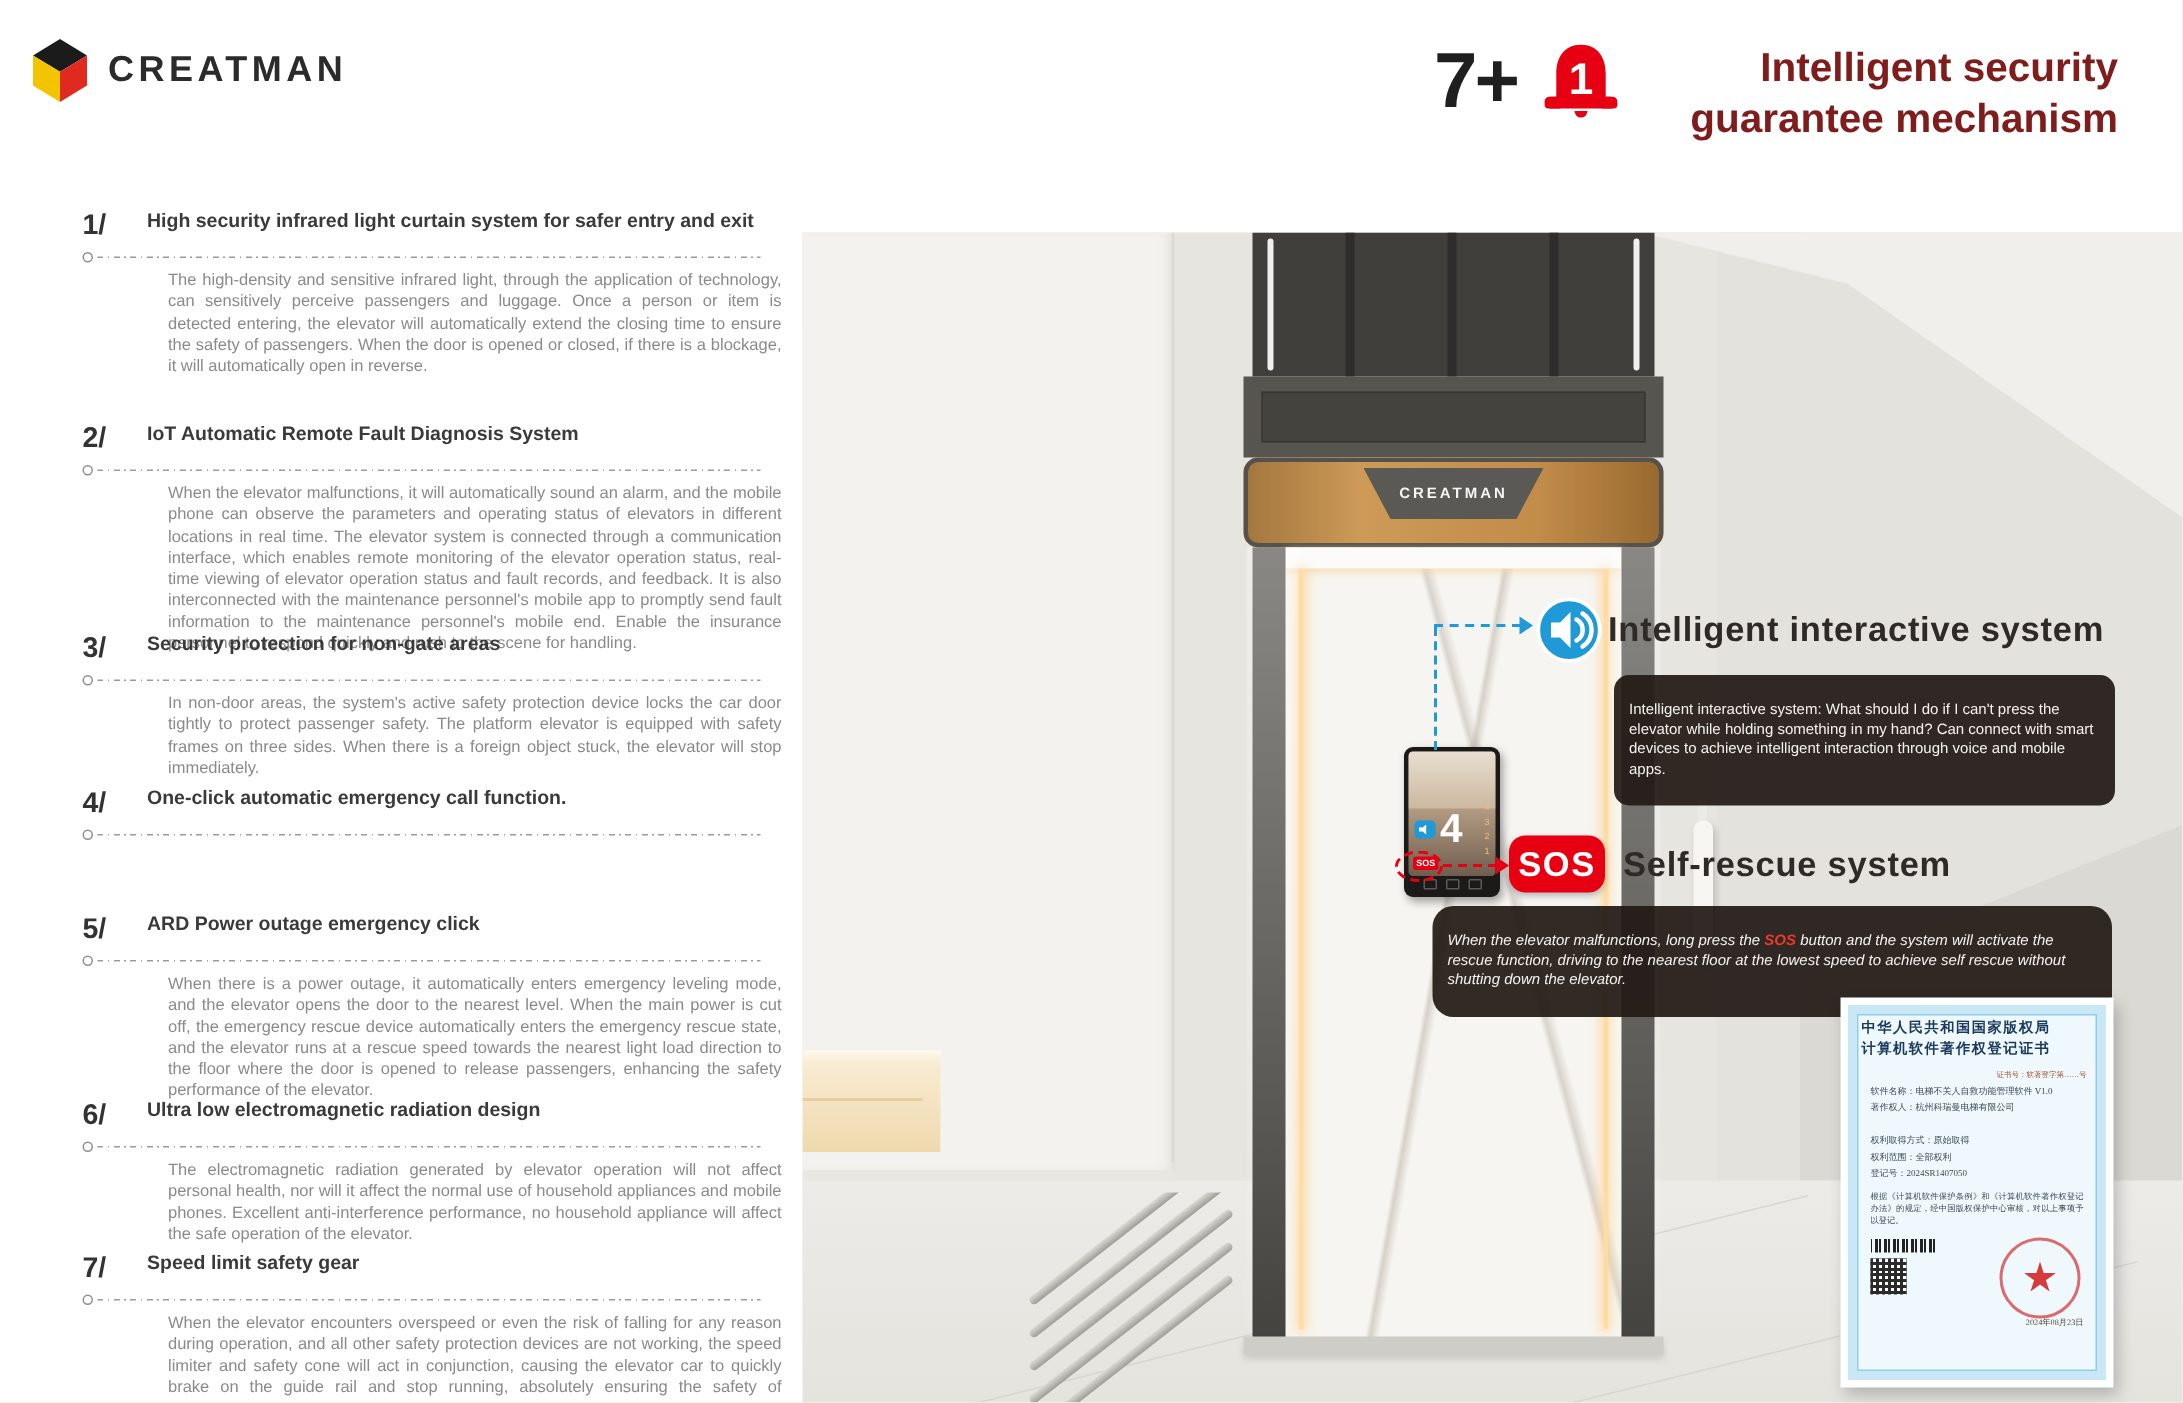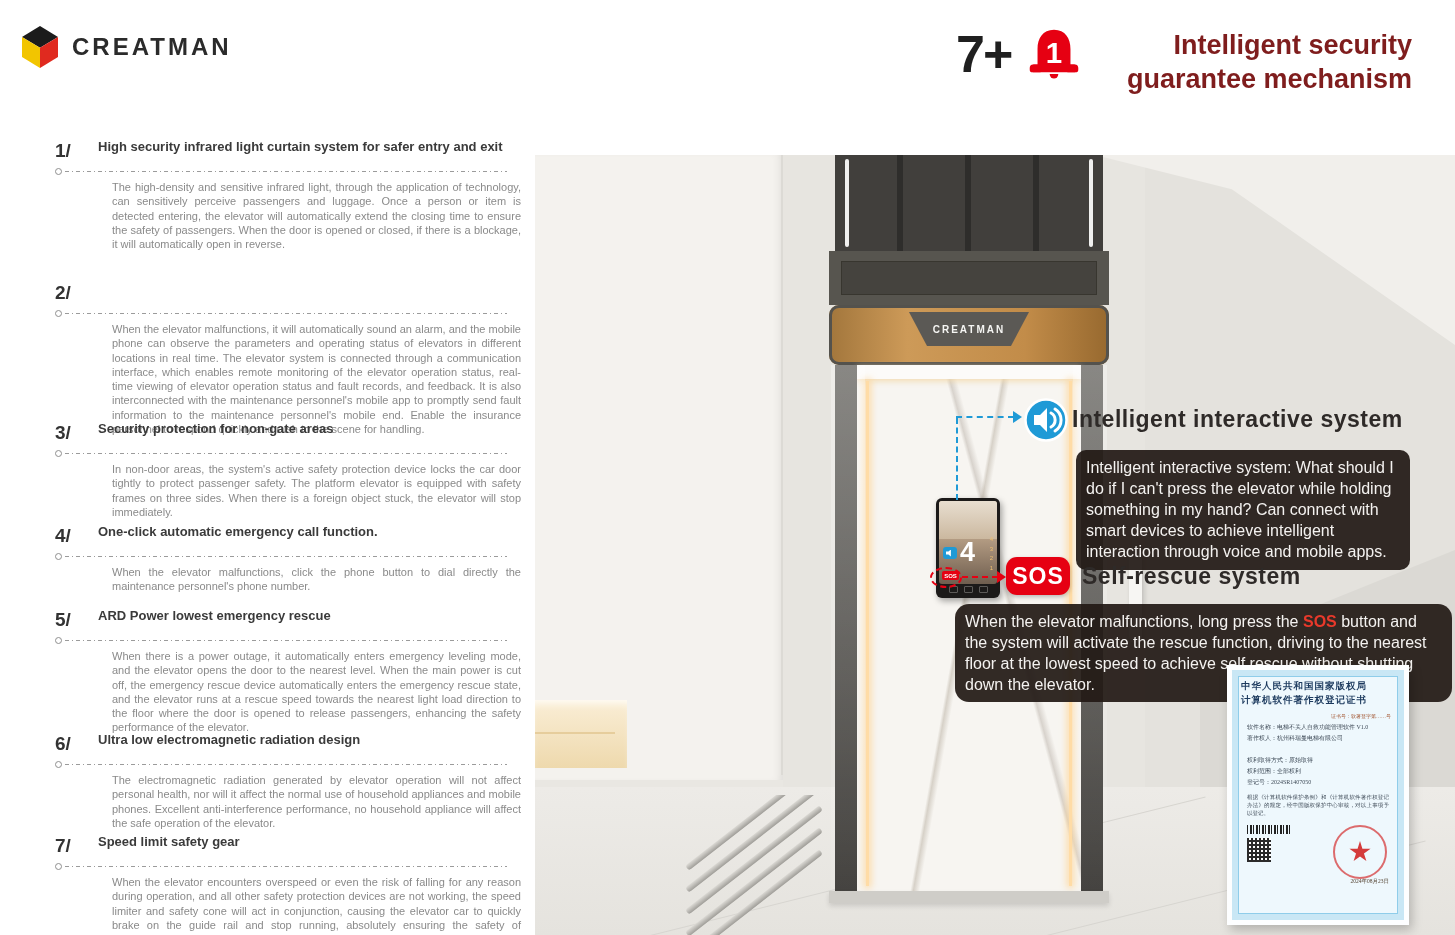--- a/index.html
+++ b/index.html
@@ -92,24 +92,24 @@
   .conn-v { left:956px; top:418px; height:82px; width:0; border-left:2px dashed #1f9ad6; z-index:6; }
   .conn-h { left:956px; top:416px; width:58px; height:0; border-top:2px dashed #1f9ad6; z-index:6; }
   .conn-arrow { left:1013px; top:411px; width:0; height:0; border-left:9px solid #1f9ad6;
     border-top:6px solid transparent; border-bottom:6px solid transparent; z-index:6; }
   .voice-icon { left:1024px; top:398px; width:44px; height:44px; z-index:7; }
 
   .ov-title { font-weight:700; color:#2e2a28; z-index:7; }
   .ov-title-interactive { left:1072px; top:406px; font-size:23px; letter-spacing:.5px; }
   .ov-title-rescue { left:1082px; top:563px; font-size:23px; letter-spacing:.5px; }
 
-  .tooltip { background:rgba(34,26,22,.93); color:#f4f2f0; font-size:16px; line-height:1.32;
-    border-radius:10px; padding:7px 10px; z-index:7; text-align:left; }
+  .tooltip { background:rgba(34,26,22,.93); color:#f4f2f0; font-size:10px; line-height:1.32;
+    border-radius:10px; padding:17px 10px; z-index:7; text-align:left; }
   .tip-interactive { left:1076px; top:450px; width:334px; }
-  .tip-rescue { left:955px; top:604px; width:497px; border-radius:14px; }
+  .tip-rescue { left:955px; top:604px; width:453px; border-radius:14px;font-style:italic; }
   .tip-rescue .sos-red { color:#e8392b; font-weight:700; }
 
   .sos-badge { left:1006px; top:557px; width:64px; height:38px; background:#e60012; border-radius:11px;
     display:flex; align-items:center; justify-content:center; z-index:7; box-shadow:0 2px 4px rgba(0,0,0,.25); }
   .sos-badge span { color:#fff; font-weight:800; font-size:23px; letter-spacing:1px; }
 
   .red-dash-ellipse { left:930px; top:567px; width:32px; height:21px; border:2px dashed #e60012; border-radius:50%; z-index:7; }
   .red-dash-line { left:962px; top:576px; width:36px; height:0; border-top:2px dashed #e60012; z-index:7; }
   .red-arrow { left:997px; top:571px; width:0; height:0; border-left:9px solid #e60012;
     border-top:6px solid transparent; border-bottom:6px solid transparent; z-index:7; }
@@ -187,20 +187,21 @@
   <div class="divider">
       <span class="dot"></span>
       <span class="dashline"></span>
     </div>
   <div class="f-body">The high-density and sensitive infrared light, through the application of technology, can sensitively perceive passengers and luggage. Once a person or item is detected entering, the elevator will automatically extend the closing time to ensure the safety of passengers. When the door is opened or closed, if there is a blockage, it will automatically open in reverse.</div>
 </div>
 
 <div class="abs feature" style="top:281px">
   <div class="f-head">
       <span class="f-num">2/</span>
+    <span class="f-title">IoT Automatic Remote Fault Diagnosis System</span>
     </div>
   <div class="divider">
       <span class="dot"></span>
       <span class="dashline"></span>
     </div>
   <div class="f-body">When the elevator malfunctions, it will automatically sound an alarm, and the mobile phone can observe the parameters and operating status of elevators in different locations in real time. The elevator system is connected through a communication interface, which enables remote monitoring of the elevator operation status, real-time viewing of elevator operation status and fault records, and feedback. It is also interconnected with the maintenance personnel's mobile app to promptly send fault information to the maintenance personnel's mobile end. Enable the insurance personnel to respond quickly and rush to the scene for handling.</div>
 </div>
 
 <div class="abs feature" style="top:421px">
   <div class="f-head">
@@ -216,27 +217,26 @@
 
 <div class="abs feature" style="top:524px">
   <div class="f-head">
       <span class="f-num">4/</span>
     <span class="f-title">One-click automatic emergency call function.</span>
     </div>
   <div class="divider">
       <span class="dot"></span>
       <span class="dashline"></span>
     </div>
-  <div class="f-body">When the elevator malfunctions, click the phone button to dial directly the maintenance personnel's phone number.</div>
 </div>
 
 <div class="abs feature" style="top:608px">
   <div class="f-head">
       <span class="f-num">5/</span>
-    <span class="f-title">ARD Power lowest emergency rescue</span>
+    <span class="f-title">ARD Power outage emergency click</span>
     </div>
   <div class="divider">
       <span class="dot"></span>
       <span class="dashline"></span>
     </div>
   <div class="f-body">When there is a power outage, it automatically enters emergency leveling mode, and the elevator opens the door to the nearest level. When the main power is cut off, the emergency rescue device automatically enters the emergency rescue state, and the elevator runs at a rescue speed towards the nearest light load direction to the floor where the door is opened to release passengers, enhancing the safety performance of the elevator.</div>
 </div>
 
 <div class="abs feature" style="top:732px">
   <div class="f-head">

